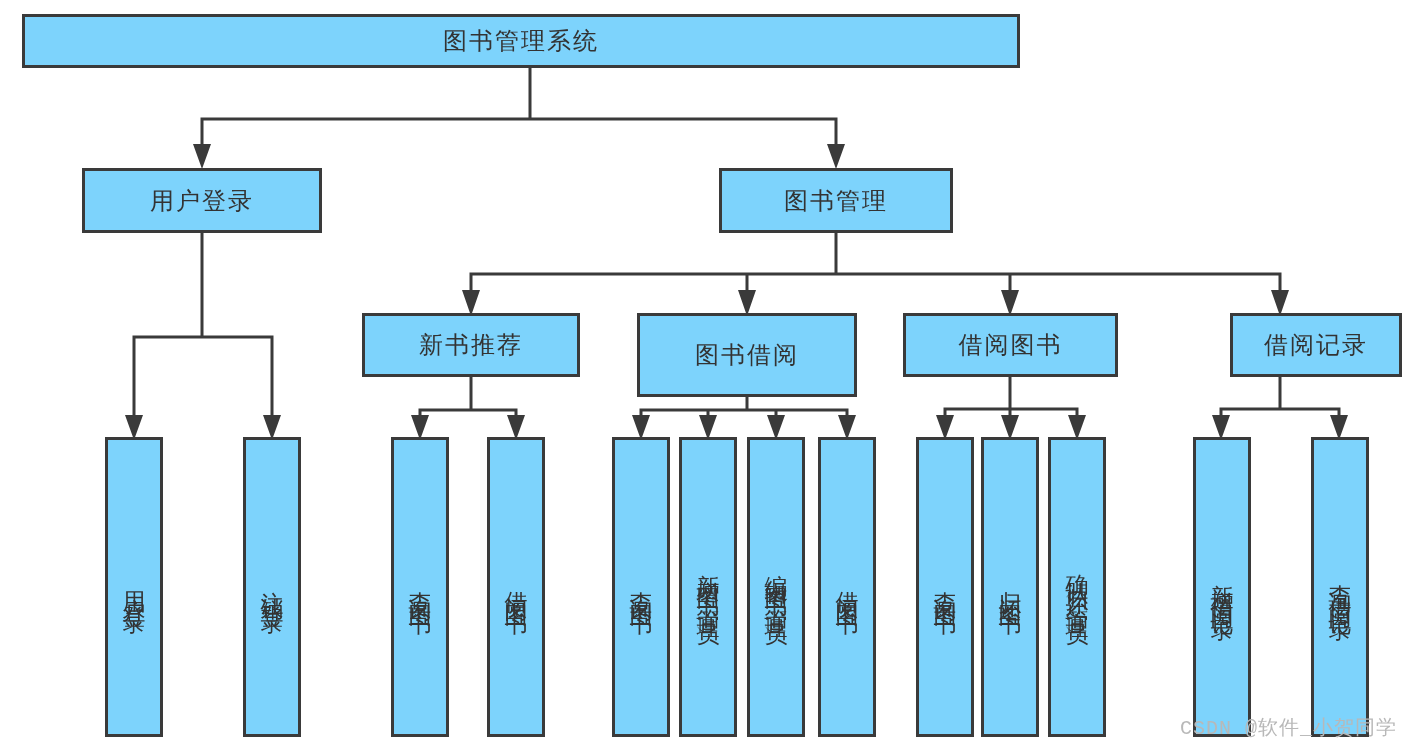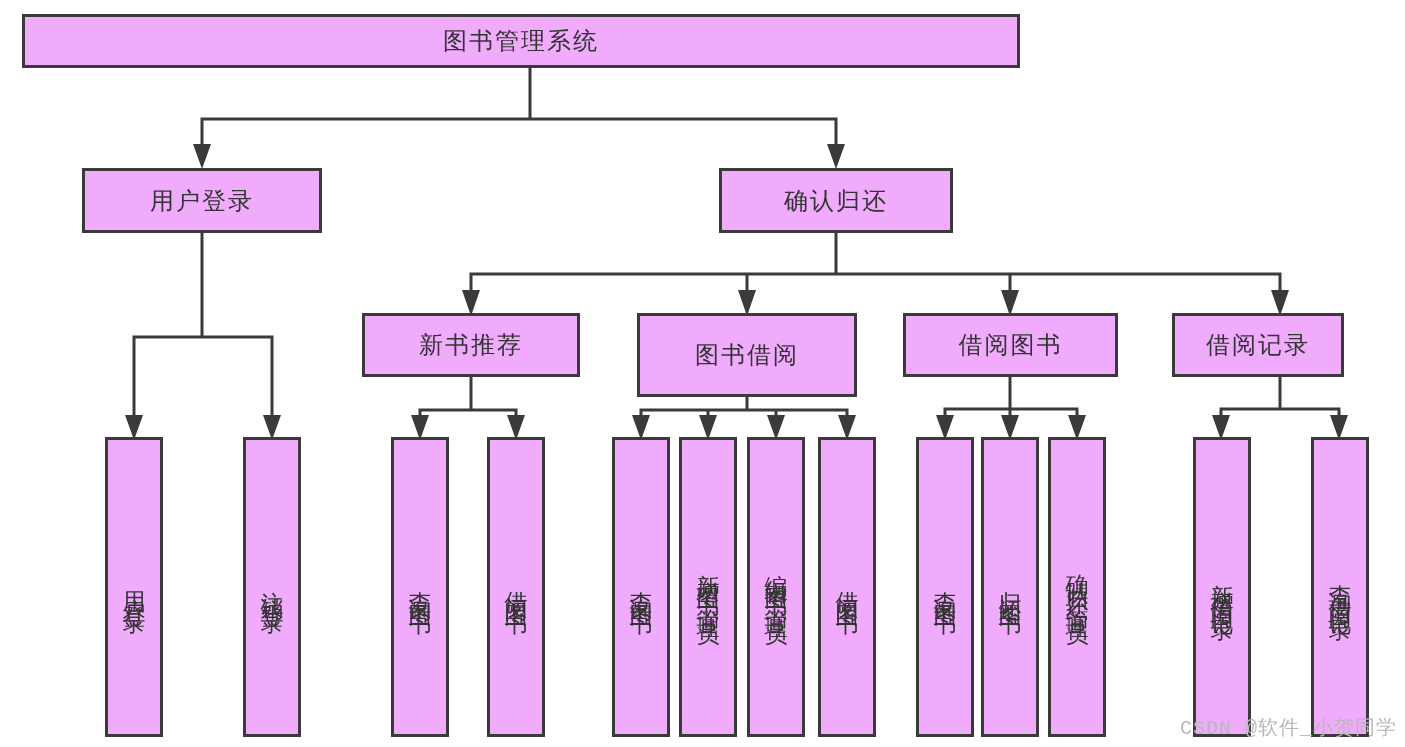--- a/index.html
+++ b/index.html
@@ -22,21 +22,21 @@
     stroke-width: 3;
     stroke-linecap: square;
   }
   .chead {
     fill: var(--line, #3a3a3a);
     stroke: none;
   }
   .node {
     position: absolute;
     box-sizing: border-box;
-    background: #f0abfc;
+    background: #7dd3fc;
     border: 3px solid var(--line, #3a3a3a);
     display: flex;
     align-items: center;
     justify-content: center;
     color: var(--text, #333333);
   }
   .node.head span {
     font-size: 24px;
     letter-spacing: 2px;
     white-space: nowrap;
@@ -90,33 +90,33 @@
   </svg>
 
   <div class="node head" style="left:22px;top:14px;width:998px;height:54px">
     <span>图书管理系统</span>
   </div>
 
   <div class="node head" style="left:82px;top:168px;width:240px;height:65px">
     <span>用户登录</span>
   </div>
   <div class="node head" style="left:719px;top:168px;width:234px;height:65px">
-    <span>确认归还</span>
+    <span>图书管理</span>
   </div>
 
   <div class="node head" style="left:362px;top:313px;width:218px;height:64px">
     <span>新书推荐</span>
   </div>
   <div class="node head" style="left:637px;top:313px;width:220px;height:84px">
     <span>图书借阅</span>
   </div>
   <div class="node head" style="left:903px;top:313px;width:215px;height:64px">
     <span>借阅图书</span>
   </div>
-  <div class="node head" style="left:1172px;top:313px;width:172px;height:64px">
+  <div class="node head" style="left:1230px;top:313px;width:172px;height:64px">
     <span>借阅记录</span>
   </div>
 
   <div class="node leaf" style="left:105px;top:437px;width:58px;height:300px">
     <span>用户登录</span>
   </div>
   <div class="node leaf" style="left:243px;top:437px;width:58px;height:300px">
     <span>注销登录</span>
   </div>
 

